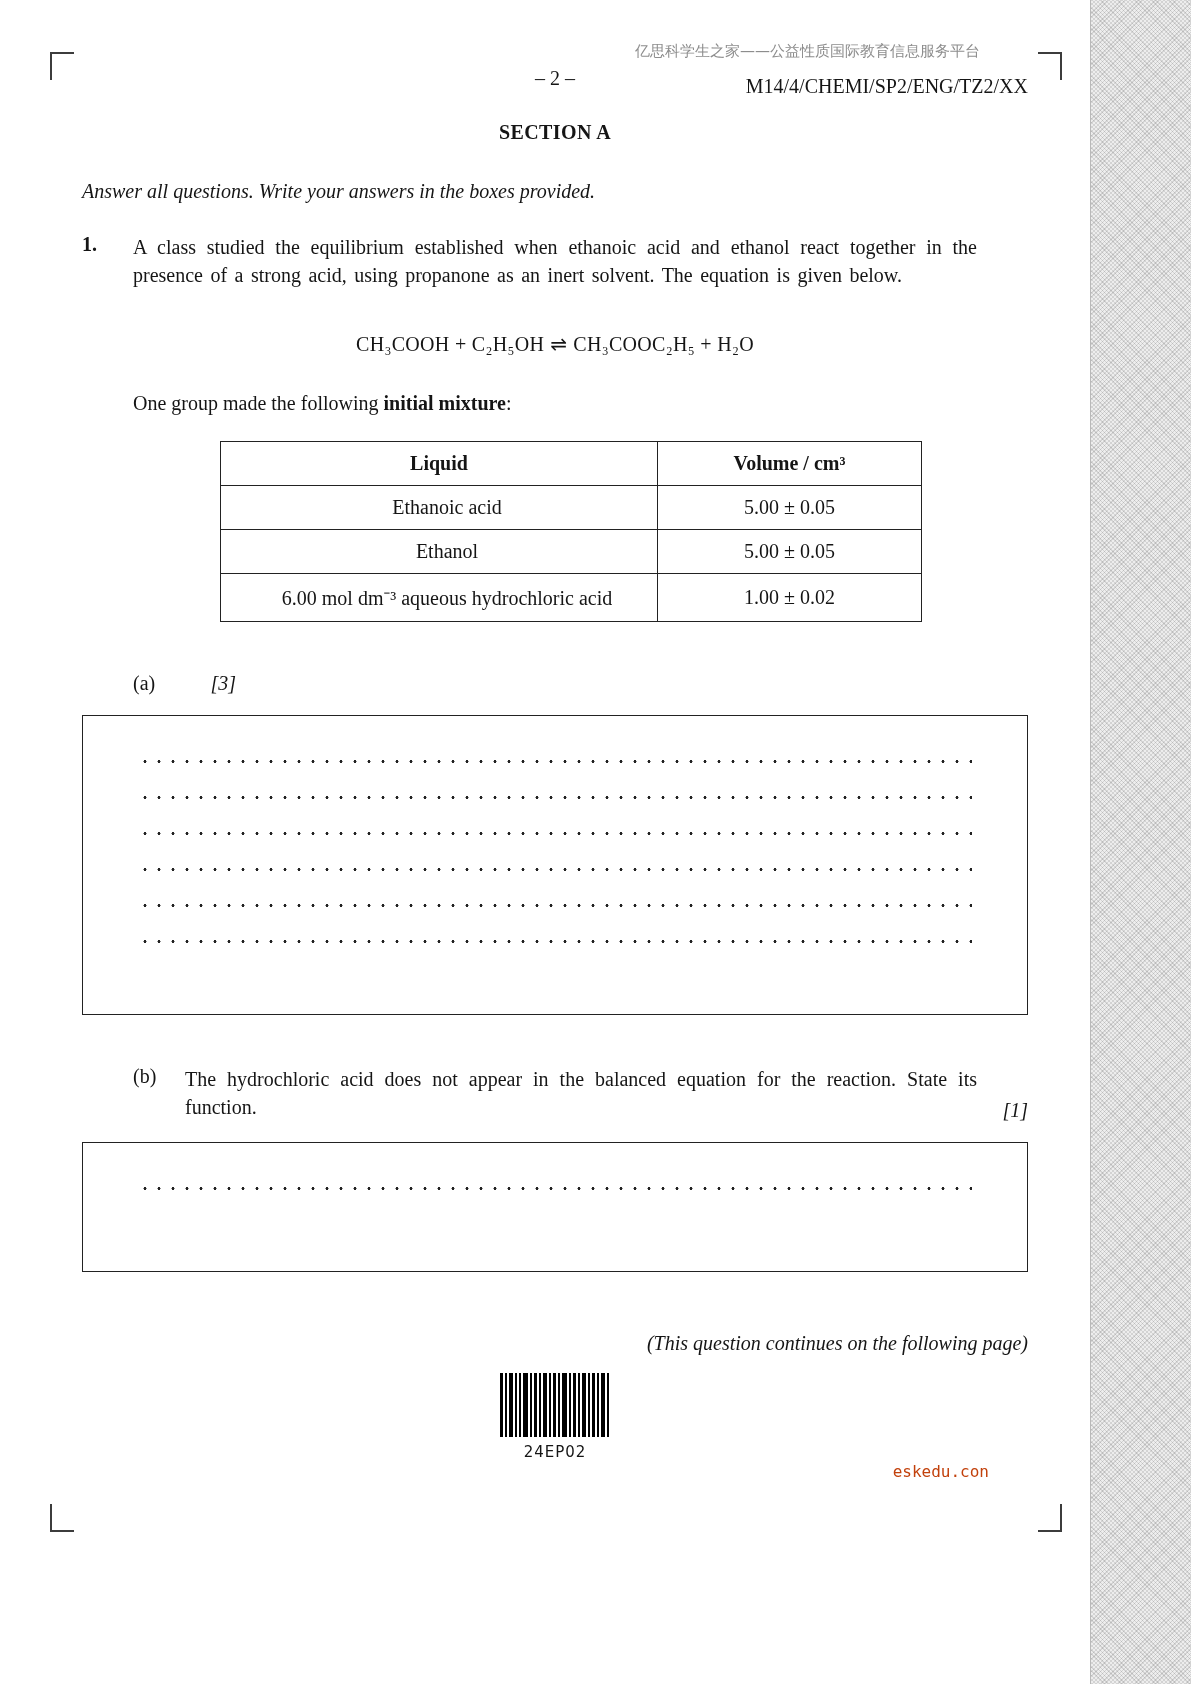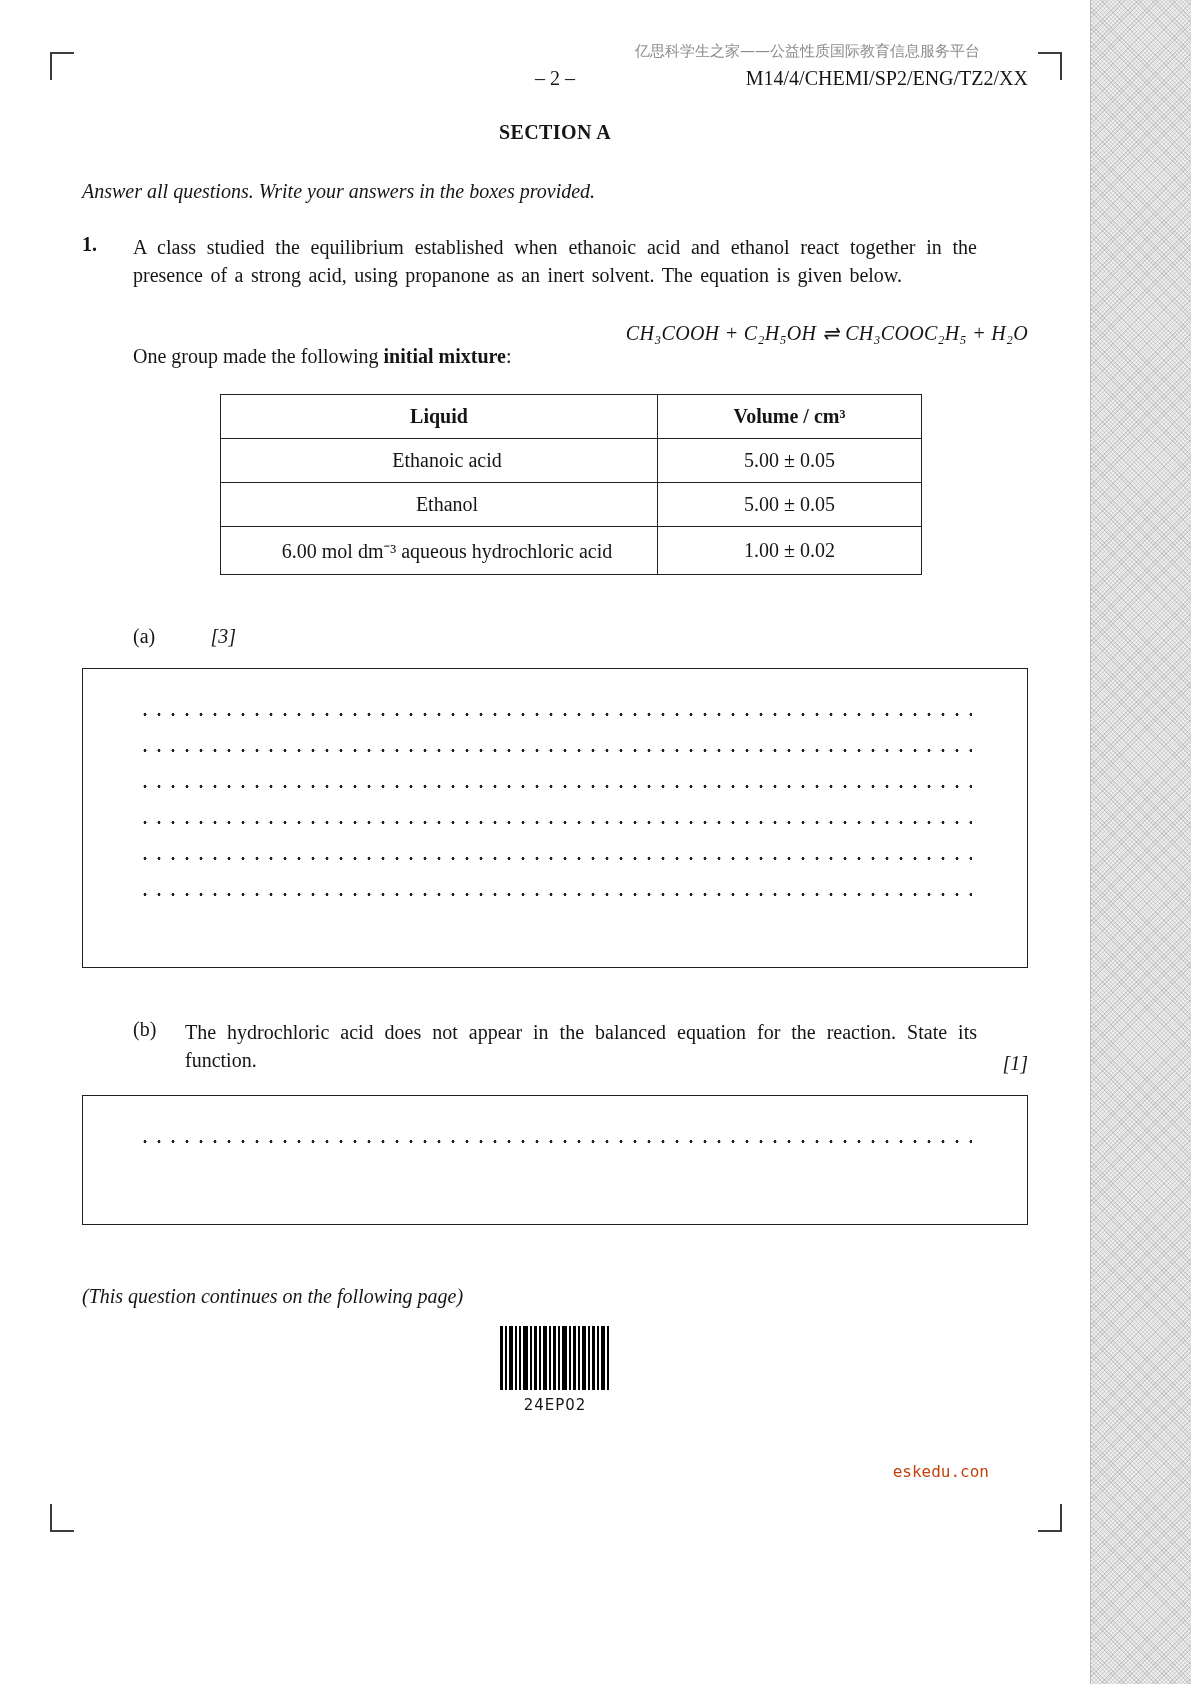--- a/index.html
+++ b/index.html
@@ -36,33 +36,33 @@
   .cn-header {
     margin-top: 42px;
     text-align: right;
     padding-right: 48px;
     color: #8d8d8d;
     font-size: 15px;
     font-family: "DejaVu Sans", sans-serif;
   }
   .head-row { position: relative; margin-top: 6px; font-size: 20px; height: 26px; }
   .page-num { text-align: center; }
-  .paper-code { position: absolute; right: 0; top: 0; }
+  .paper-code { position: absolute; right: 0; top: 8px; }
 
   .section-title { text-align: center; font-weight: bold; font-size: 20px; margin-top: 28px; letter-spacing: 0.4px; }
   .instructions { font-style: italic; font-size: 20px; margin-top: 36px; }
 
   .q-row { display: flex; margin-top: 30px; }
   .q-num { width: 51px; font-weight: bold; font-size: 20px; flex: none; }
   .q-body { width: 844px; text-align: justify; font-size: 20px; line-height: 1.42; word-spacing: 2.5px; }
 
-  .equation { text-align: right; font-size: 20px; margin-top: 31px; letter-spacing: 0.3px; font-style: italic; }
+  .equation { text-align: center; font-size: 20px; margin-top: 42px; letter-spacing: 0.3px; }
   .eq-arrow { padding: 0 6px; }
 
-  .mixture-line { margin-left: 51px; font-size: 20px; }
+  .mixture-line { margin-top: 36px; margin-left: 51px; font-size: 20px; }
 
   .mix-table { border-collapse: collapse; margin: 26px 0 0 138px; }
   .mix-table th, .mix-table td { border: 1px solid #222; font-size: 20px; }
   .mix-table th { font-weight: bold; text-align: center; padding: 10px 8px; }
   .col-liquid { width: 420px; }
   .col-volume { width: 247px; }
   .mix-table td.liquid { padding: 10px 10px 10px 26px; text-align: center; }
   .mix-table td.volume { text-align: center; padding: 10px 8px; }
 
   .part { display: flex; margin-top: 50px; font-size: 20px; }
@@ -81,21 +81,21 @@
   .answer-box.short { height: 130px; }
   .dotted-line {
     height: 3px;
     margin-bottom: 33px;
     background-image: radial-gradient(circle, #222 1.4px, transparent 1.6px);
     background-size: 14px 3px;
     background-repeat: repeat-x;
     background-position: 0 50%;
   }
 
-  .continues { text-align: left; font-style: italic; font-size: 20px; margin-top: 60px; }
+  .continues { text-align: right; font-style: italic; font-size: 20px; margin-top: 60px; }
 
   .barcode-wrap { width: 130px; margin: 18px auto 0 auto; text-align: center; }
   .barcode-label { font-size: 15px; margin-top: 2px; font-family: "DejaVu Sans", sans-serif; letter-spacing: 1px; }
 
   .eskedu {
     position: absolute;
     top: 1462px;
     right: 214px;
     color: #c2410c;
     font-size: 16px;

